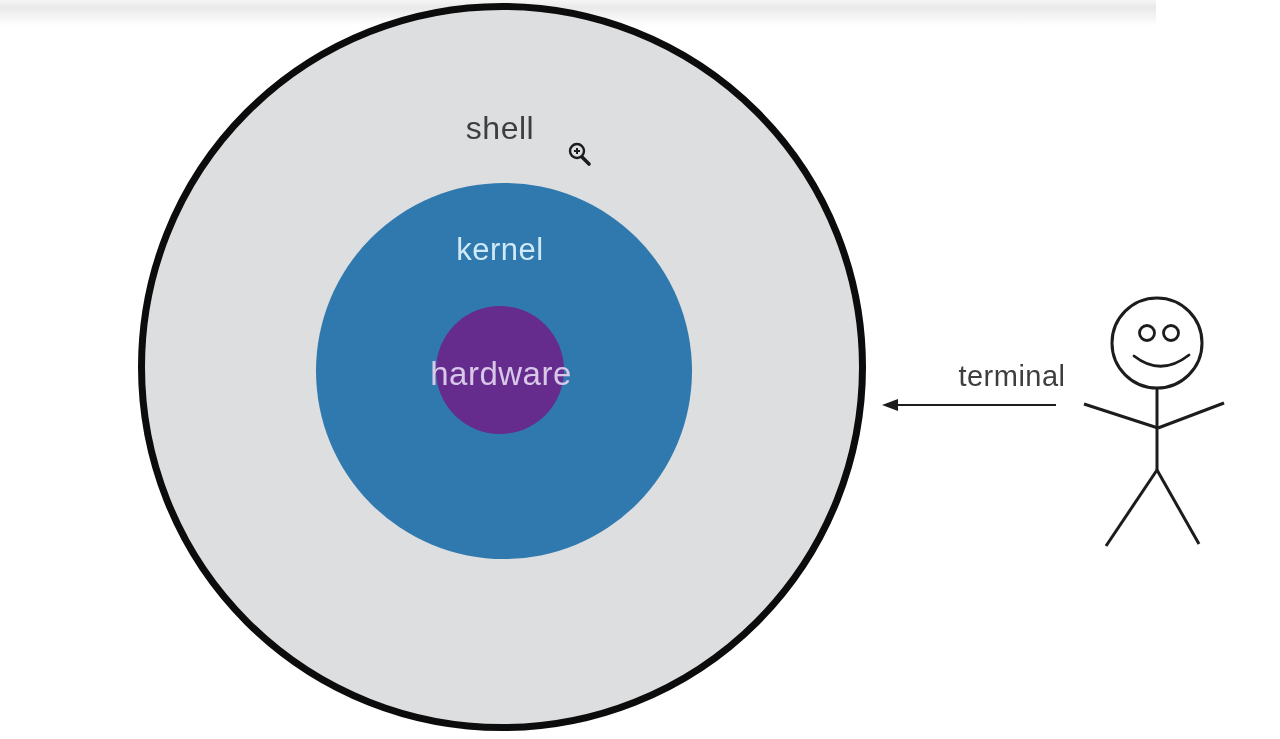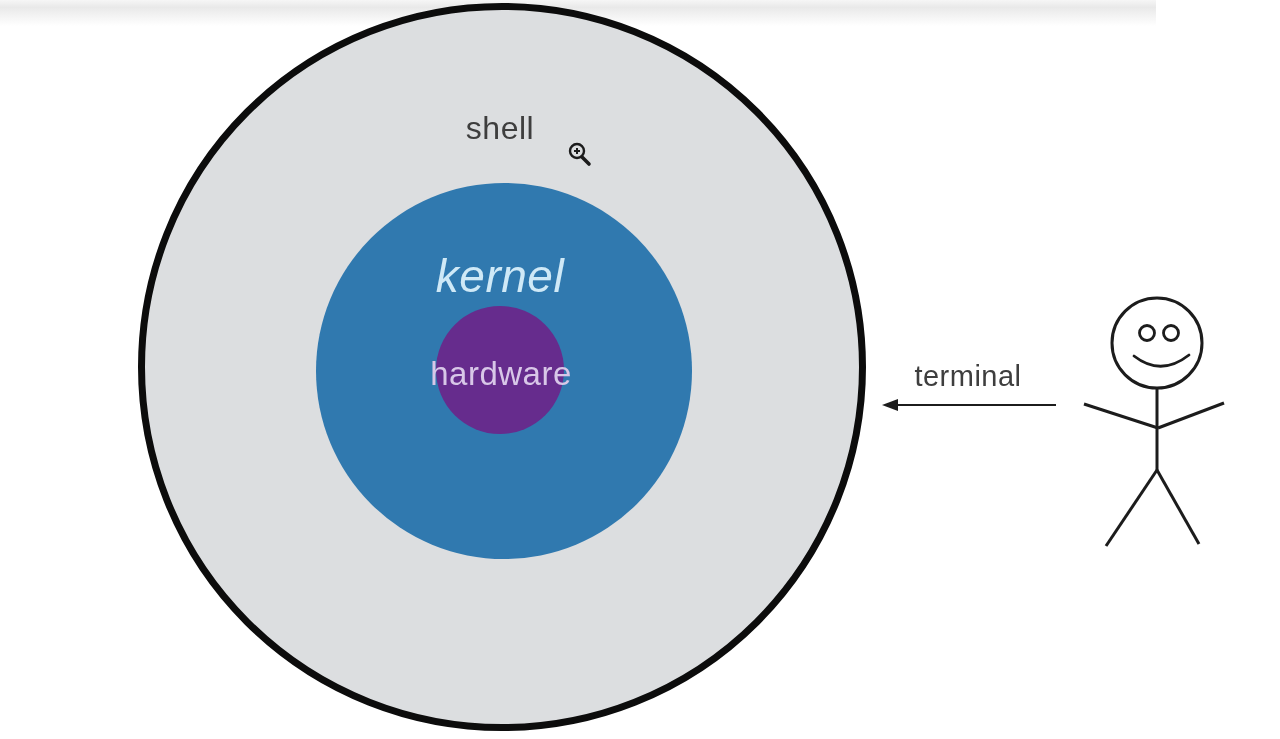--- a/index.html
+++ b/index.html
@@ -42,21 +42,21 @@
     width: 128px; height: 128px;
   }
   .label {
     position: absolute;
     transform: translateX(-50%);
     white-space: nowrap;
     font-weight: 400;
     letter-spacing: 0.5px;
   }
   .label.shell-label    { left: 500px; top: 110px; font-size: 32px; }
-  .label.kernel-label   { left: 500px; top: 249px; font-size: 46px; font-style: italic; }
+  .label.kernel-label   { left: 500px; top: 232px; font-size: 31px; }
   .label.hardware-label { left: 501px; top: 355px; font-size: 33px; }
   .label.terminal-label { left: 968px; top: 360px; font-size: 29px; }
   svg.overlay {
     position: absolute;
     left: 0; top: 0;
     width: 1280px; height: 739px;
   }
   svg .ink   { stroke: #1c1c1c; fill: none; }
   svg .thin  { stroke-width: 2; }
   svg .mid   { stroke-width: 3; }
@@ -68,21 +68,21 @@
 
   <div class="top-fade"></div>
 
   <div class="circle outer" style="background: rgb(220, 222, 224); border-color: rgb(12, 12, 12);"></div>
   <div class="circle middle" style="background: rgb(48, 121, 175);"></div>
   <div class="circle inner" style="background: rgb(102, 44, 141);"></div>
 
   <div class="label shell-label" style="color: rgb(62, 62, 62);">shell</div>
   <div class="label kernel-label" style="color: rgb(207, 233, 247);">kernel</div>
   <div class="label hardware-label" style="color: rgb(216, 199, 232);">hardware</div>
-  <div class="label terminal-label" style="color: rgb(62, 62, 62);">terminal</div>
+  <div class="label terminal-label" style="color: rgb(62, 62, 62); margin-left: 44px;">terminal</div>
 
   <svg class="overlay" viewBox="0 0 1280 739">
 
     <g>
       <circle class="ink" cx="577" cy="151" r="7" stroke-width="2.4"></circle>
       <line class="ink" x1="577" y1="148" x2="577" y2="154" stroke-width="2"></line>
       <line class="ink" x1="574" y1="151" x2="580" y2="151" stroke-width="2"></line>
       <line class="ink" x1="582" y1="157" x2="589" y2="164" stroke-width="3.6" stroke-linecap="round"></line>
     </g>
 

